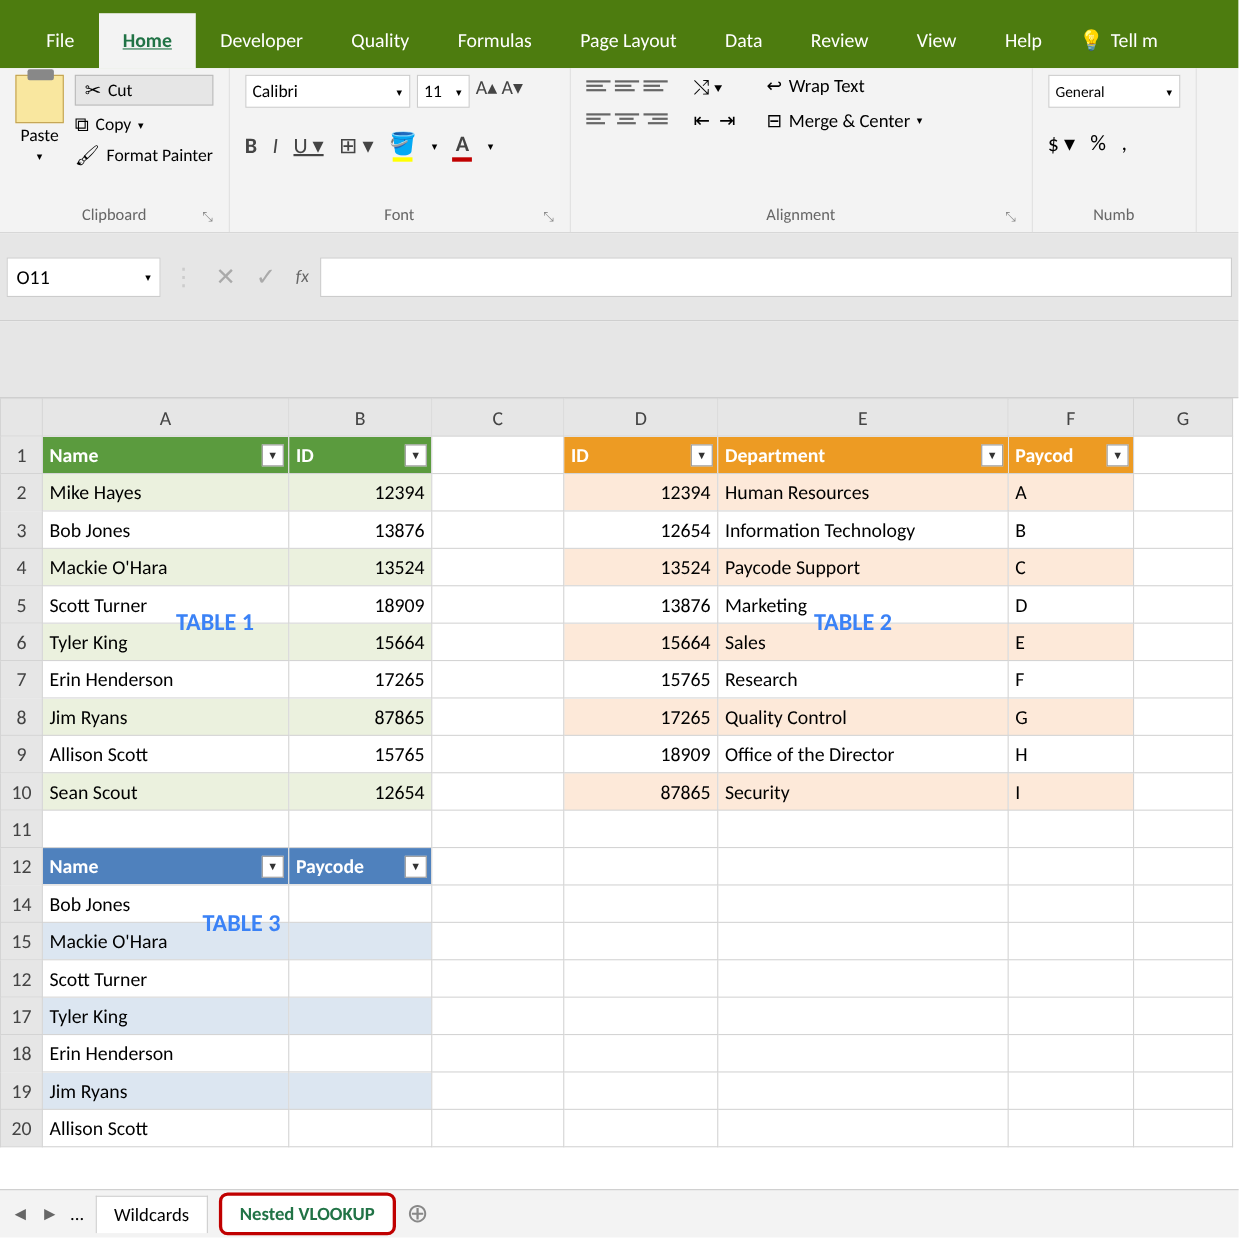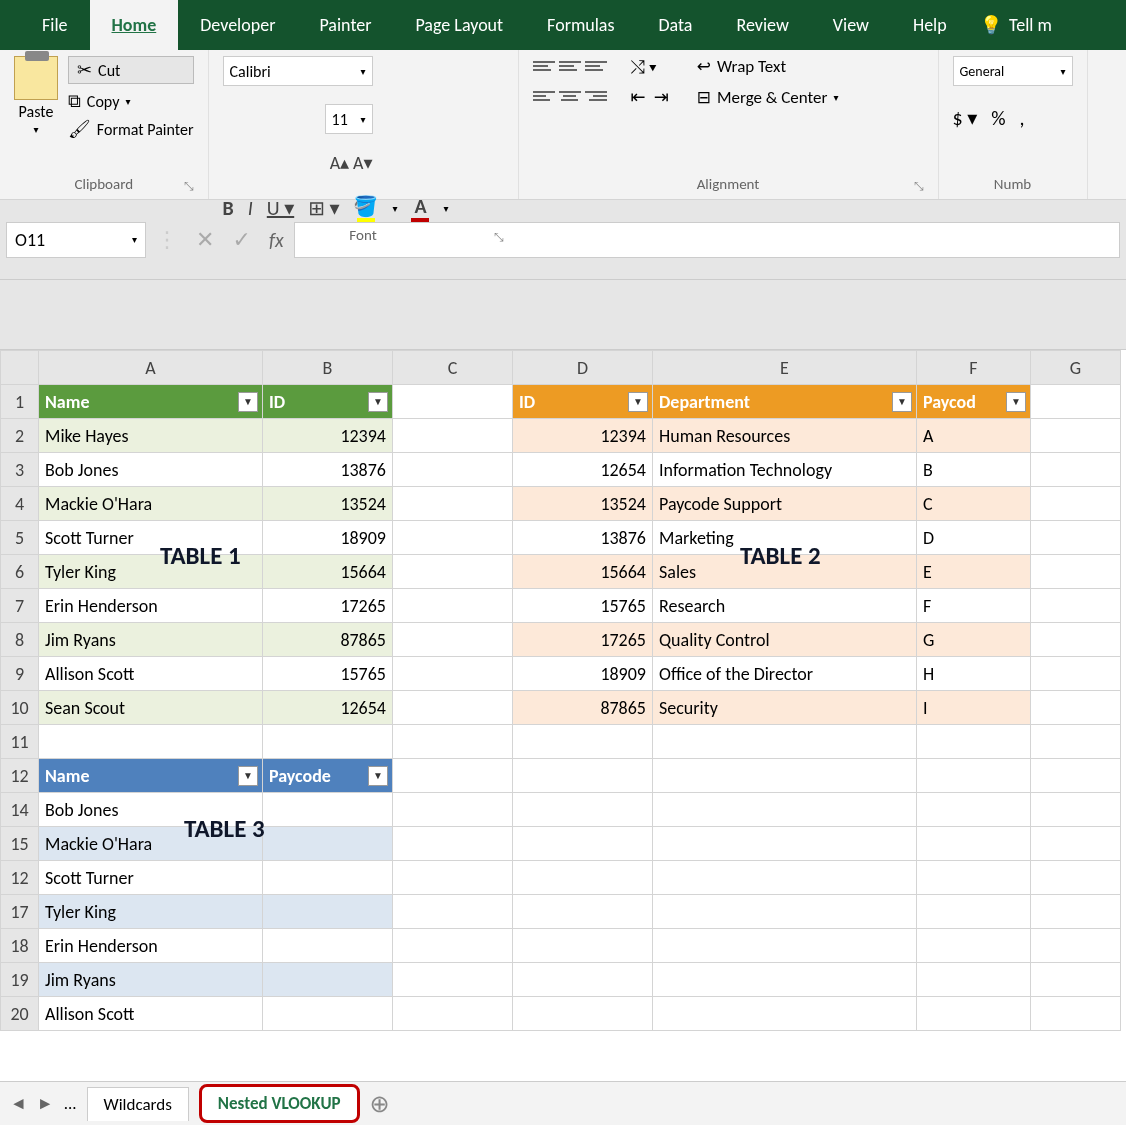--- a/index.html
+++ b/index.html
@@ -1,19 +1,19 @@
 <!DOCTYPE html>
 <html><head>
 <meta charset="utf-8">
 <style>
 * { box-sizing: border-box; margin: 0; padding: 0; }
 body { font-family: "Segoe UI", Calibri, sans-serif; font-size: 14px; background: #fff; overflow: hidden; width: 1126px; height: 1125px; }
 
 
-.ribbon-tabs { background: #14532d; height: 50px; display: flex; align-items: flex-end; color: #fff; padding-left: 20px; }
+.ribbon-tabs { background: #4d7c0f; height: 62px; display: flex; align-items: flex-end; color: #fff; padding-left: 20px; }
 .ribbon-tabs .tab { padding: 14px 22px; font-size: 18px; cursor: pointer; }
 .ribbon-tabs .tab.active { background: #f3f3f3; color: #217346; font-weight: 600; text-decoration: underline; }
 .ribbon-tabs .tell { display: flex; align-items: center; gap: 6px; padding: 14px 12px; font-size: 18px; }
 
 
 .ribbon { background: #f3f3f3; border-bottom: 1px solid #d4d4d4; display: flex; height: 150px; }
 .group { border-right: 1px solid #e0e0e0; padding: 6px 14px 2px; display: flex; flex-direction: column; }
 .group-body { flex: 1; display: flex; gap: 10px; align-items: flex-start; }
 .group-label { text-align: center; font-size: 15px; color: #666; padding: 4px 0; position: relative; }
 .group-label .launcher { position: absolute; right: 0; bottom: 4px; font-size: 12px; color: #888; }
@@ -23,21 +23,21 @@
 .paste-icon::after { content: ""; position: absolute; top: -6px; left: 10px; width: 24px; height: 10px; background: #888; border-radius: 2px; }
 .paste-label { font-size: 16px; }
 
 .clip-col { display: flex; flex-direction: column; gap: 6px; font-size: 16px; }
 .clip-row { display: flex; align-items: center; gap: 6px; }
 .cut-btn { background: #e6e6e6; border: 1px solid #bbb; padding: 2px 8px; }
 .scissors { font-size: 18px; }
 .brush { font-size: 18px; }
 .copy-icon { font-size: 18px; }
 
-.font-top { display: flex; gap: 18px; align-items: flex-end; margin-bottom: 10px; flex-direction: column; }
+.font-top { display: flex; gap: 6px; align-items: flex-start; margin-bottom: 10px; }
 .combo { border: 1px solid #ccc; background: #fff; height: 30px; display: flex; align-items: center; padding: 0 6px; justify-content: space-between; }
 .font-name { width: 150px; font-size: 16px; }
 .font-size { width: 48px; font-size: 16px; }
 .char-btns { font-size: 18px; color: #444; display: flex; gap: 4px; }
 .font-bot { display: flex; gap: 14px; align-items: center; font-size: 20px; }
 .btn { cursor: pointer; color: #444; }
 .bold { font-weight: bold; }
 .italic { font-style: italic; }
 .underline { text-decoration: underline; }
 .fill-swatch { width: 18px; height: 4px; background: #ffff00; }
@@ -51,21 +51,21 @@
 .wrap-col { display: flex; flex-direction: column; gap: 10px; margin-left: 18px; font-size: 17px; }
 .wrap-row { display: flex; align-items: center; gap: 6px; }
 
 .numfmt-combo { width: 120px; }
 .num-row { display: flex; gap: 14px; font-size: 20px; margin-top: 10px; }
 
 
 .formula-bar { background: #e6e6e6; display: flex; align-items: center; height: 80px; padding: 20px 6px; gap: 10px; border-bottom: 1px solid #ccc; }
 .name-box { background: #fff; border: 1px solid #ccc; width: 140px; height: 36px; display: flex; align-items: center; justify-content: space-between; padding: 0 8px; font-size: 18px; }
 .fx-btns { display: flex; gap: 18px; font-size: 22px; color: #aaa; align-items: center; }
-.fx-label { font-style: italic; font-size: 20px; color: #666; }
+.fx-label { font-style: italic; font-size: 16px; color: #666; }
 .fx-input { flex: 1; background: #fff; border: 1px solid #ccc; height: 36px; }
 
 .blank-space { height: 70px; background: #e6e6e6; border-bottom: 1px solid #ccc; }
 
 
 .grid-wrap { position: relative; }
 table.sheet { border-collapse: collapse; table-layout: fixed; }
 .sheet th, .sheet td { border: 1px solid #d4d4d4; height: 34px; font-size: 18px; padding: 0 6px; overflow: hidden; white-space: nowrap; }
 .sheet thead th { background: #e6e6e6; font-weight: normal; text-align: center; color: #444; }
 .sheet .rowhdr { background: #e6e6e6; text-align: center; width: 38px; color: #444; font-weight: normal; }
@@ -82,39 +82,39 @@
 .thdr { color: #fff; font-weight: 600; position: relative; }
 .thdr .dd { position: absolute; right: 4px; top: 50%; transform: translateY(-50%); width: 20px; height: 20px; background: #fff; border: 1px solid #999; display: flex; align-items: center; justify-content: center; font-size: 10px; color: #333; }
 .t1-hdr { background: #5b9b3e; }
 .t1-alt { background: #ebf1de; }
 .t2-hdr { background: #ed9b23; }
 .t2-alt { background: #fde9d9; }
 .t3-hdr { background: #4f81bd; }
 .t3-alt { background: #dce6f1; }
 .num { text-align: right; }
 
-.annot { position: absolute; color: #0f172a; font-weight: bold; font-size: 25px; pointer-events: none; }
+.annot { position: absolute; color: #3b82f6; font-weight: bold; font-size: 22px; pointer-events: none; }
 
 
 .sheet-tabs { position: absolute; bottom: 0; left: 0; right: 0; height: 44px; background: #f3f3f3; border-top: 1px solid #ccc; display: flex; align-items: center; padding: 0 10px; gap: 10px; font-size: 17px; }
 .nav-arrows { display: flex; gap: 10px; color: #666; }
 .sheet-tab { padding: 6px 16px; background: #fff; border: 1px solid #ccc; border-bottom: none; }
 .sheet-tab.active { color: #217346; font-weight: bold; border: 3px solid #c00000; border-radius: 8px; }
 .add-sheet { font-size: 24px; color: #888; }
 </style>
 </head>
 <body>
 
 <div class="ribbon-tabs">
   <div class="tab">File</div>
   <div class="tab active">Home</div>
   <div class="tab">Developer</div>
-  <div class="tab">Painter</div>
+  <div class="tab">Quality</div>
+  <div class="tab">Formulas</div>
   <div class="tab">Page Layout</div>
-  <div class="tab">Formulas</div>
   <div class="tab">Data</div>
   <div class="tab">Review</div>
   <div class="tab">View</div>
   <div class="tab">Help</div>
   <div class="tell">
     <span>💡</span>
     <span>Tell m</span>
   </div>
 </div>
 

